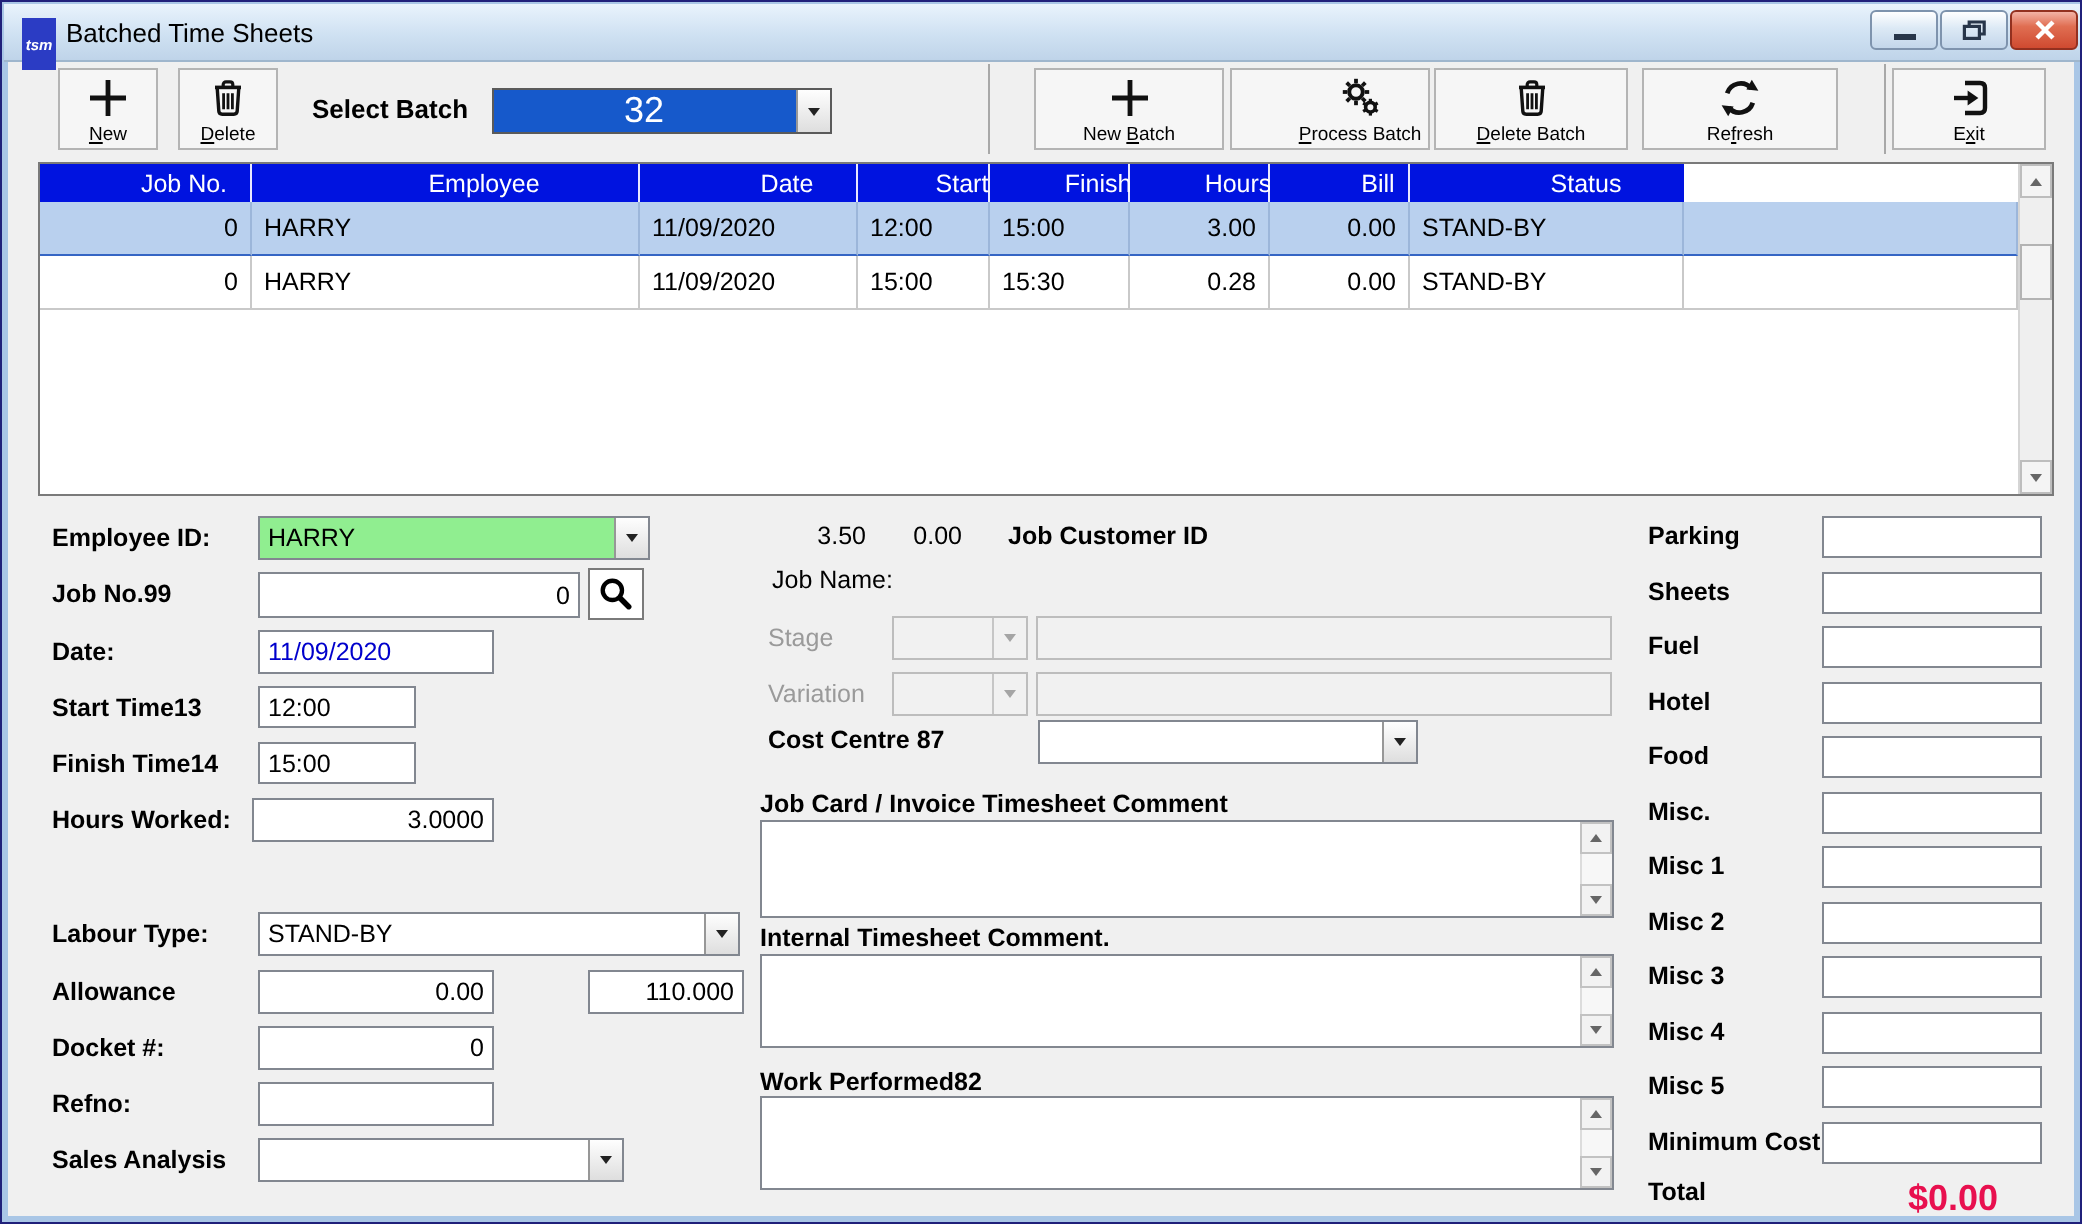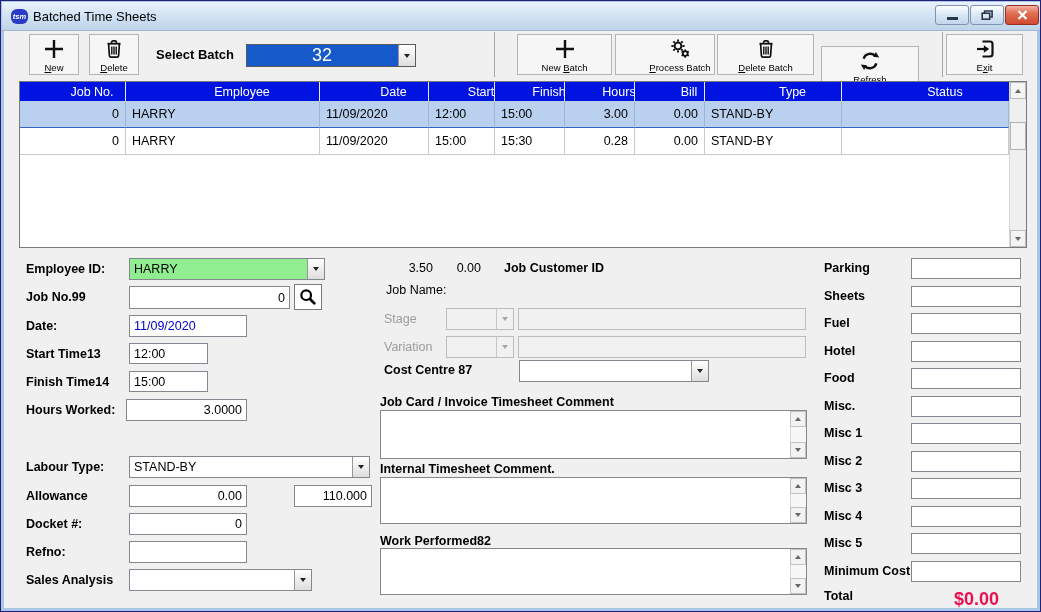--- a/index.html
+++ b/index.html
@@ -14,23 +14,23 @@
     overflow:hidden;
   }
 
   
   .titlebar {
     position:absolute; left:1px; top:1px; width:1039px; height:29px;
     background:linear-gradient(#e9f3fc,#cfe1f2 55%,#bfd4e9);
     border-bottom:1px solid #9fb6cd;
   }
   .appicon {
-    position:absolute; left:9px; top:7px; width:17px; height:15px;
+    position:absolute; left:9px; top:7px; width:17px; height:26px;
     background:#2b3cc4; color:#fff; font-size:7.5px; font-weight:bold; font-style:italic;
-    display:flex; align-items:center; justify-content:center; border-radius:6px;
+    display:flex; align-items:center; justify-content:center; border-radius:0;
   }
   .wtitle { position:absolute; left:31px; top:7px; font-size:13px; }
   .wbtn {
     position:absolute; top:3px; width:34px; height:20px; border-radius:3px;
     border:1px solid #7e93ad; display:flex; align-items:center; justify-content:center;
     background:linear-gradient(#ffffff,#dce9f5 45%,#c3d6ea);
   }
   .wbtn.close { background:linear-gradient(#f3b2a5,#e06e52 40%,#cf4a30); border-color:#93301f; }
   .glyph-min { width:11px; height:3px; background:#28364a; margin-top:6px; }
 
@@ -217,21 +217,21 @@
     <span class="ticon">
       <svg width="22" height="22" viewBox="0 0 22 22">
         <path d="M4.5 5.7h13" stroke="#111" stroke-width="1.8"></path>
         <path d="M8.6 5.4V4.3c0-.8.6-1.4 1.4-1.4h2c.8 0 1.4.6 1.4 1.4v1.1" stroke="#111" stroke-width="1.6" fill="none"></path>
         <path d="M5.6 5.9l.8 11.7c.06.9.8 1.5 1.7 1.5h5.8c.9 0 1.64-.6 1.7-1.5l.8-11.7" stroke="#111" stroke-width="1.7" fill="none"></path>
         <path d="M8.8 8.6v8M11 8.6v8M13.2 8.6v8" stroke="#111" stroke-width="1.4"></path>
       </svg>
     </span>
     <span class="cap"><span></span><u>D</u><span>elete Batch</span></span>
   </div>
-  <div class="tbtn" style="left:820px;width:98px;margin-top:12px;">
+  <div class="tbtn" style="left:820px;width:98px;">
     <span class="ticon">
       <svg width="22" height="22" viewBox="0 0 22 22">
         <path d="M4.6 8.6 A 7 7 0 0 1 16.6 6.2" fill="none" stroke="#111" stroke-width="2.4"></path>
         <polygon points="14.2,6.8 20.2,7.4 16.9,1.9" fill="#111"></polygon>
         <path d="M17.4 13.4 A 7 7 0 0 1 5.4 15.8" fill="none" stroke="#111" stroke-width="2.4"></path>
         <polygon points="7.8,15.2 1.8,14.6 5.1,20.1" fill="#111"></polygon>
       </svg>
     </span>
     <span class="cap"><span>Re</span><u>f</u><span>resh</span></span>
   </div>
@@ -251,21 +251,20 @@
 
   <div class="grid">
     <div class="ghead">
       <div class="gh">Job No.</div>
       <div class="gh">Employee</div>
       <div class="gh">Date</div>
       <div class="gh">Start</div>
       <div class="gh">Finish</div>
       <div class="gh">Hours</div>
       <div class="gh">Bill</div>
-      <div class="gh">Type</div>
       <div class="gh">Status</div>
     </div>
     <div class="grow sel">
       <div class="gc num">0</div>
       <div class="gc">HARRY</div>
       <div class="gc">11/09/2020</div>
       <div class="gc">12:00</div>
       <div class="gc">15:00</div>
       <div class="gc num">3.00</div>
       <div class="gc num">0.00</div>

